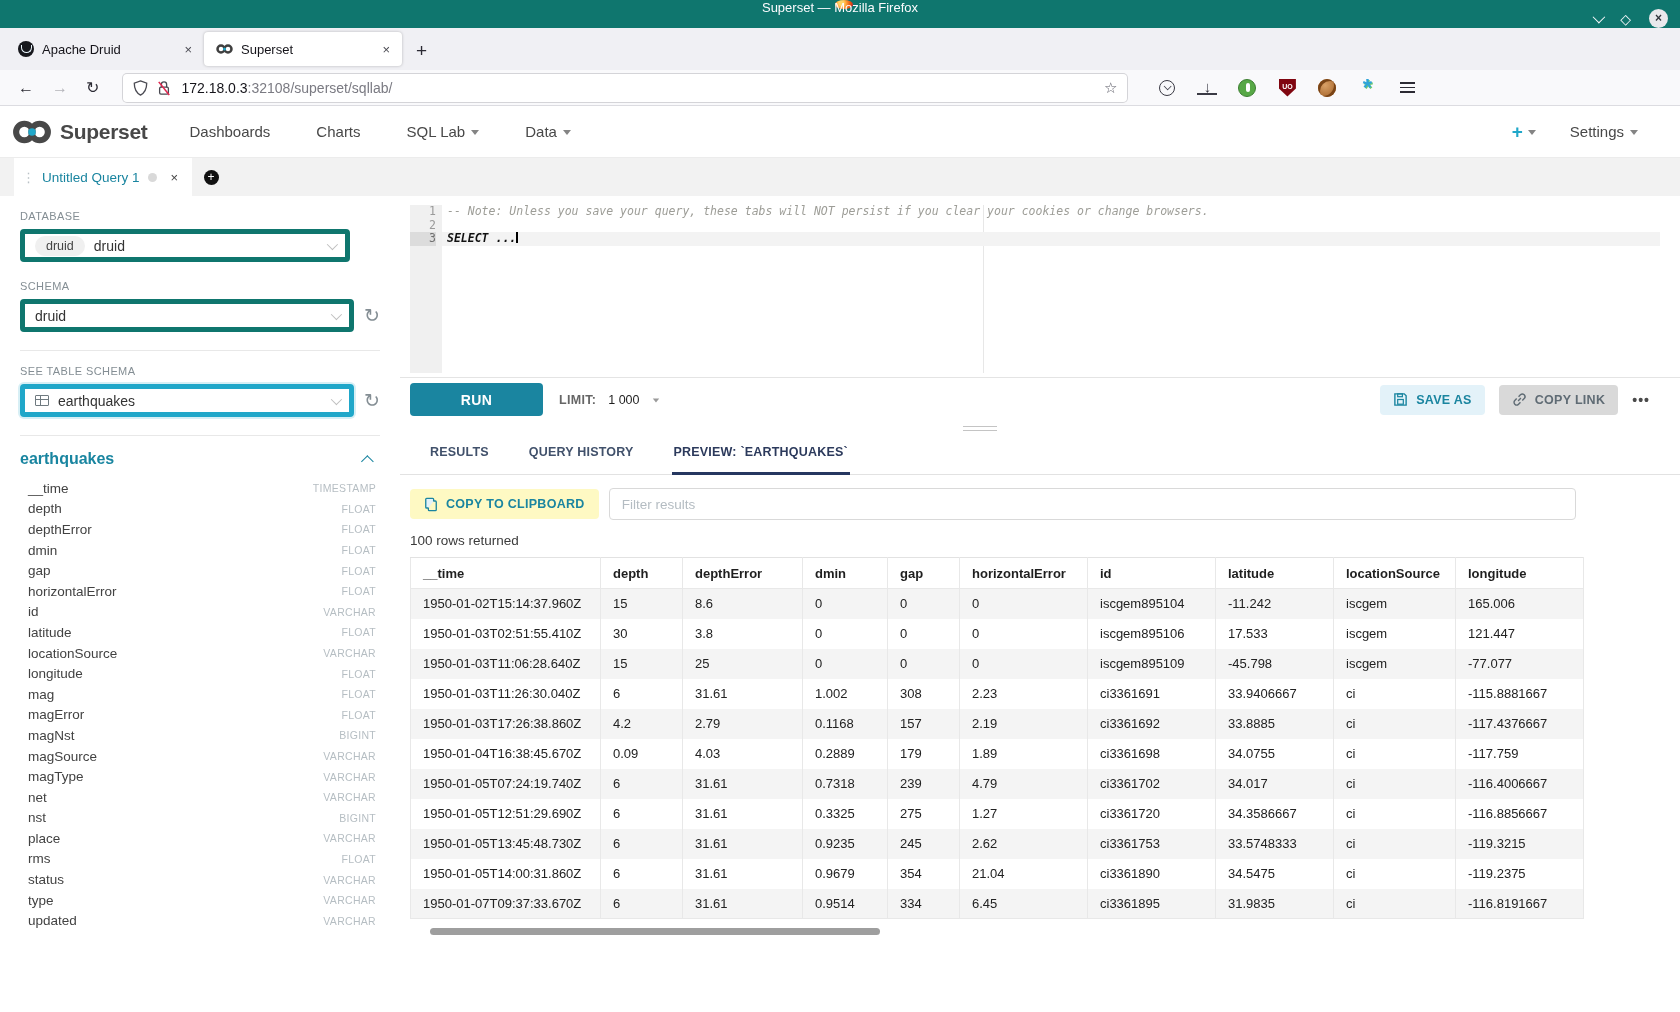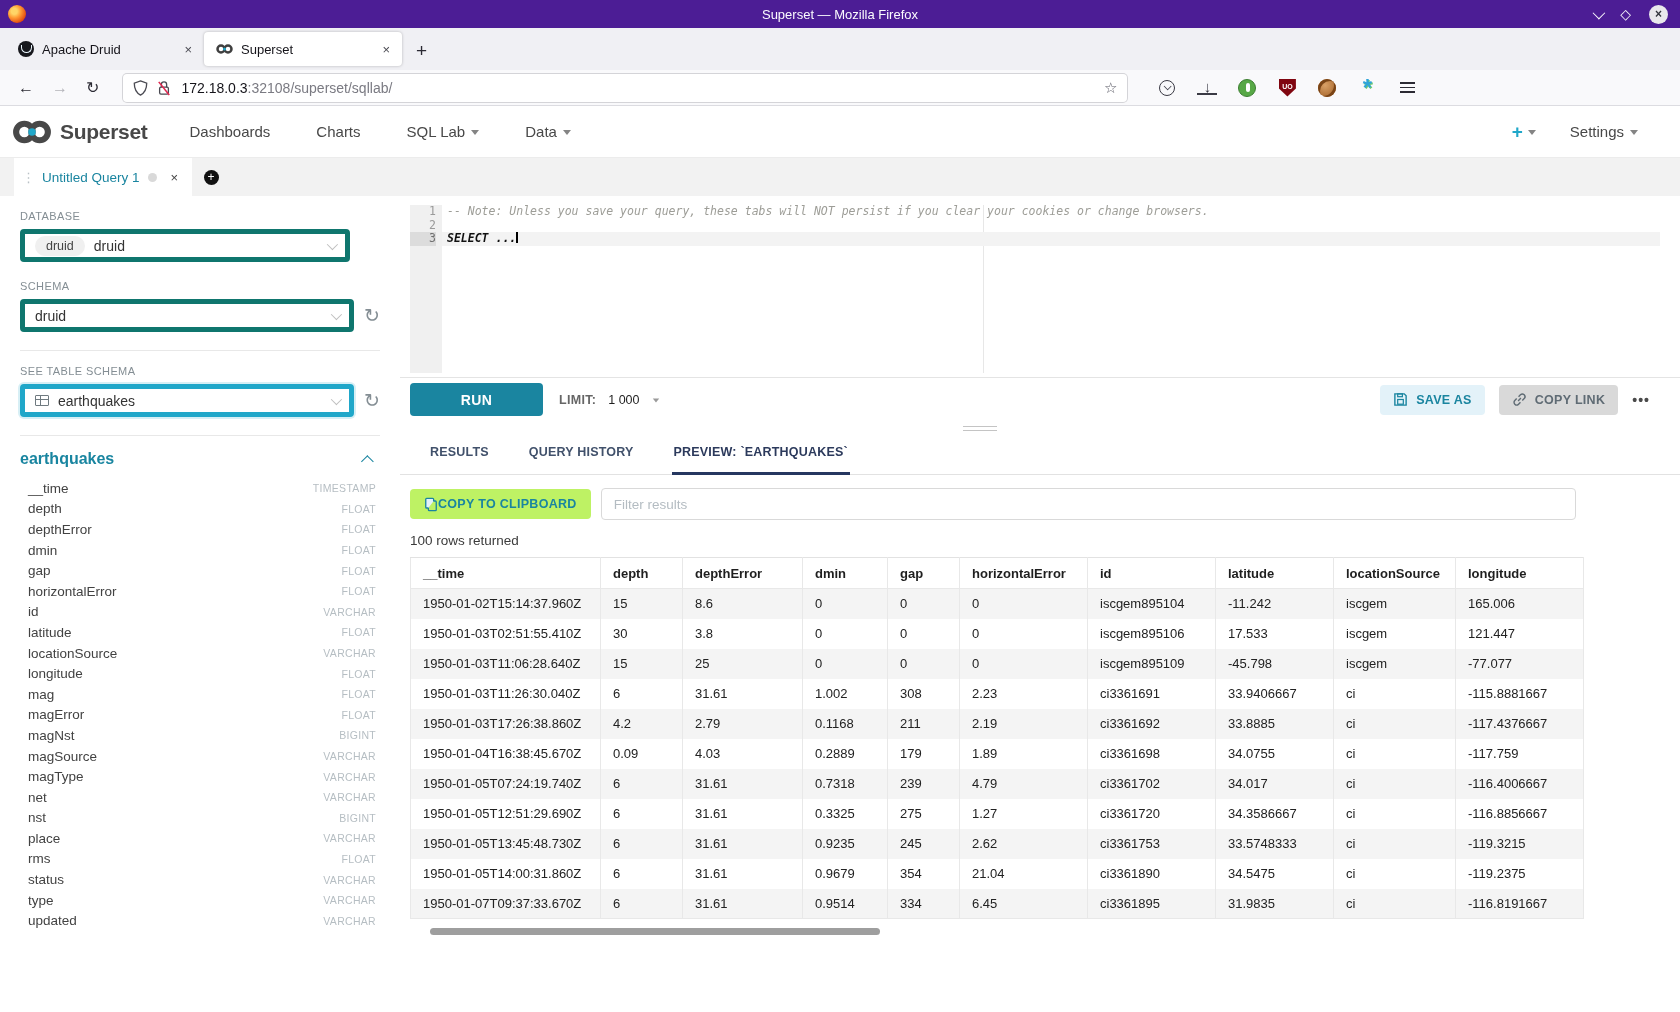--- a/index.html
+++ b/index.html
@@ -1,20 +1,20 @@
 <!DOCTYPE html>
 <html><head>
 <meta charset="utf-8">
 <style>
   * { box-sizing: border-box; margin: 0; padding: 0; }
   html,body { width:1680px; height:1012px; overflow:hidden;
     font-family:"Liberation Sans", sans-serif; background:#fff; }
 
   
-  .titlebar { height:28px; background:#4c1d95; display:flex; align-items:center; position:relative; }
+  .titlebar { height:28px; background:#0f766e; display:flex; align-items:center; position:relative;flex-direction:column; }
   .ff-logo { width:18px; height:18px; border-radius:50%; margin-left:8px;
     background:radial-gradient(circle at 35% 35%, #ffd567 0 18%, #ff9a33 40%, #e1470e 75%, #b5186a 100%); }
   .win-title { position:absolute; left:0; right:0; text-align:center; color:#fbfbfe; font-size:13px; }
   .win-controls { margin-left:auto; display:flex; align-items:center; gap:18px; padding-right:12px; z-index:2; }
   .wc { color:#fbfbfe; font-size:13px; cursor:default; display:flex; align-items:center; justify-content:center; }
   .chev { width:9px; height:9px; border-right:1.6px solid #fbfbfe; border-bottom:1.6px solid #fbfbfe; transform:rotate(45deg) translateY(-2px); }
   .diamond { font-size:14px; }
   .closebtn { width:19px; height:19px; border-radius:50%; background:#e9e9ec; color:#33363d; font-size:12px; line-height:19px; text-align:center; font-weight:bold; }
 
   .tabbar { height:42px; background:#f0f0f4; display:flex; align-items:flex-end; padding:12px 0 0 6px; }
@@ -133,22 +133,22 @@
 
   
   .south { position:absolute; left:0; right:0; top:225px; bottom:0; }
   .draghandle { position:absolute; top:2px; left:44%; width:34px; }
   .draghandle i { display:block; height:1.5px; background:#c4c4c4; margin:2.5px 0; }
   .stabs { display:flex; gap:36px; padding-left:28px; border-bottom:1px solid #e2e2e2; margin-top:12px; }
   .stab { font-size:12.5px; font-weight:bold; letter-spacing:.2px; color:#41516b; padding:12px 2px 13px 2px;
     border-bottom:3px solid transparent; margin-bottom:-1px; }
   .stab.active { color:#2c3a5c; border-bottom-color:#263760; }
   .copyrow { display:flex; align-items:center; gap:10px; margin:13px 0 0 10px; padding-right:104px; }
-  .copybtn { height:30px; background:#bef264; color:#1a85a0; border:none; border-radius:4px;
-    font-size:12.5px; font-weight:bold; letter-spacing:.3px; padding:0 14px; display:flex; align-items:center; gap:0; font-family:inherit; }
+  .copybtn { height:30px; background:#fef9c3; color:#1a85a0; border:none; border-radius:4px;
+    font-size:12.5px; font-weight:bold; letter-spacing:.3px; padding:0 14px; display:flex; align-items:center; gap:8px; font-family:inherit; }
   .filter { flex:1; height:32px; border:1px solid #d9d9d9; border-radius:4px; font-size:13.5px;
     padding:0 12px; color:#333; font-family:inherit; }
   .filter::placeholder { color:#b4bcc2; }
   .rowsret { font-size:13.5px; color:#3b3b3b; margin:13px 0 9px 10px; }
 
   .rtable-wrap { margin:0 104px 0 10px; }
   table.rtable { width:100%; border-collapse:collapse; table-layout:fixed; font-size:13px; color:#222; }
   .rtable th { font-weight:bold; text-align:left; height:31px; padding:0 0 0 12px; background:#fff;
     border:1px solid #e8e8e8; border-top:1px solid #e2e2e2; color:#1f1f1f; overflow:hidden; white-space:nowrap; }
   .rtable td { height:30px; padding:0 0 0 12px; border-left:1px solid #e8e8e8; border-right:1px solid #e8e8e8;
@@ -574,21 +574,21 @@
                 <td class="c7">33.9406667</td>
                 <td class="c8">ci</td>
                 <td class="c9">-115.8881667</td>
                 <td class="c10">3.37</td>
               </tr>
               <tr>
                 <td class="c0">1950-01-03T17:26:38.860Z</td>
                 <td class="c1">4.2</td>
                 <td class="c2">2.79</td>
                 <td class="c3">0.1168</td>
-                <td class="c4">211</td>
+                <td class="c4">157</td>
                 <td class="c5">2.19</td>
                 <td class="c6">ci3361692</td>
                 <td class="c7">33.8885</td>
                 <td class="c8">ci</td>
                 <td class="c9">-117.4376667</td>
                 <td class="c10">2.67</td>
               </tr>
               <tr>
                 <td class="c0">1950-01-04T16:38:45.670Z</td>
                 <td class="c1">0.09</td>

